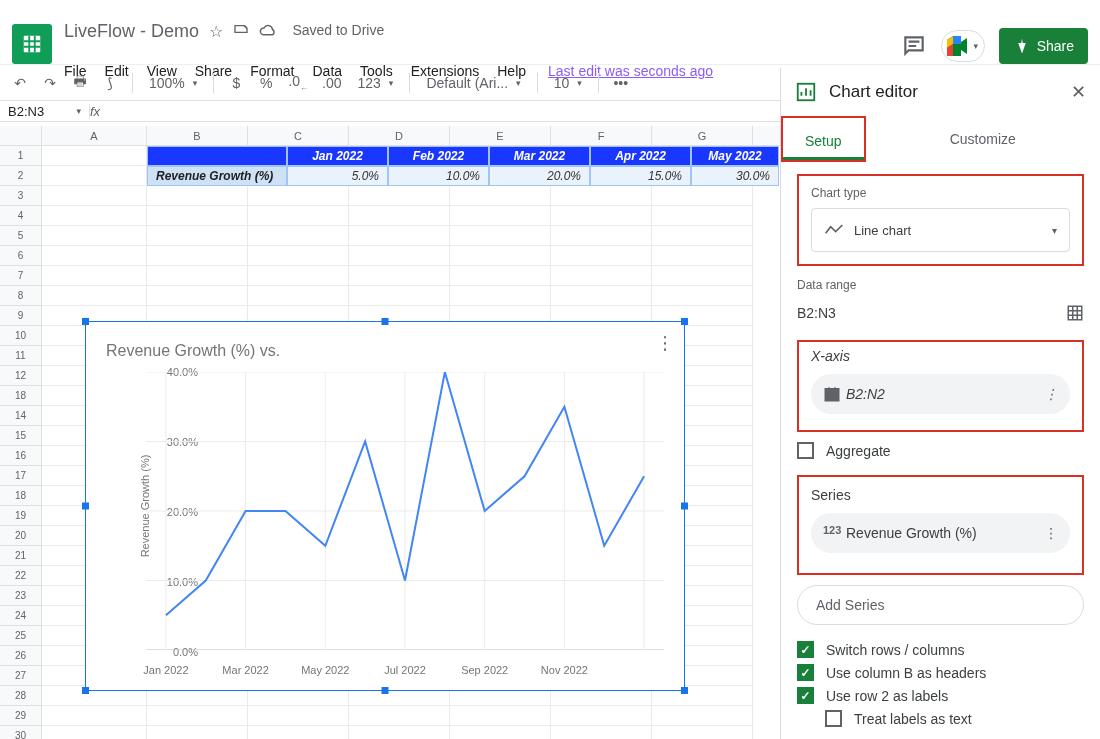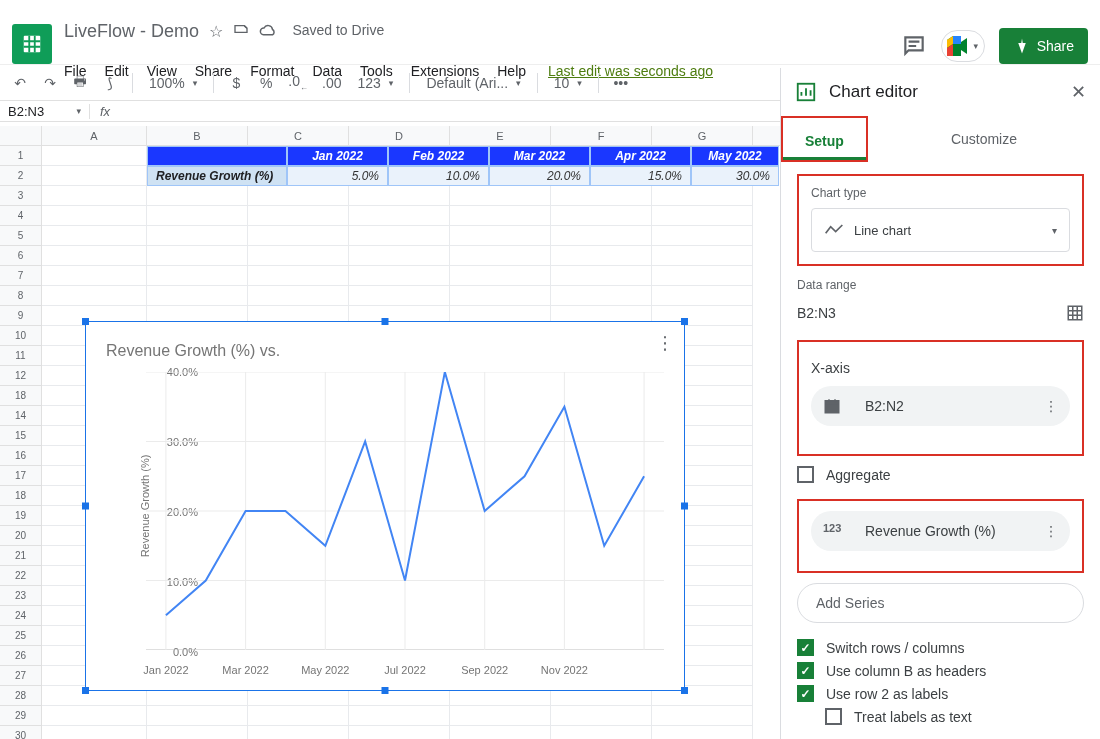--- a/index.html
+++ b/index.html
@@ -10,39 +10,39 @@
 .sheets-logo { width: 40px; height: 40px; background: #0f9d58; border-radius: 3px; display: flex; align-items: center; justify-content: center; margin-right: 12px; margin-top: 4px; }
 .sheets-logo svg { width: 22px; height: 22px; }
 .doc-area { flex: 1; }
 .doc-row1 { display: flex; align-items: center; height: 22px; }
 .doc-title { font-size: 18px; color: #5f6368; margin-right: 10px; }
 .title-icon { color: #5f6368; margin-right: 10px; font-size: 16px; }
 .saved { color: #5f6368; font-size: 14px; display: flex; align-items: flex-start; gap: 9px; }
 .saved svg { width: 18px; height: 18px; margin-right: 6px; }
 .menu-row { display: flex; align-items: center; height: 26px; margin-top: 16px; }
 .menu-row span { font-size: 14px; color: #202124; margin-right: 18px; cursor: pointer; }
-.menu-row .last-edit { text-decoration: underline; color: #4d7c0f; margin-left: 4px; }
+.menu-row .last-edit { text-decoration: underline; color: #8b5cf6; margin-left: 4px; }
 .right-actions { display: flex; align-items: center; gap: 14px; margin-top: 8px; }
 .comments-icon { width: 26px; height: 26px; color: #5f6368; }
 .meet-badge { width: 44px; height: 32px; border-radius: 16px; border: 1px solid #dadce0; display: flex; align-items: center; justify-content: center; }
 .share-btn { background: #188038; color: #fff; border: none; border-radius: 4px; height: 36px; padding: 0 14px; font-size: 14px; font-weight: 500; display: flex; align-items: center; gap: 6px; cursor: pointer; }
 .share-btn svg { width: 18px; height: 18px; }
 
 
 .toolbar { height: 36px; border-top: 1px solid #eee; display: flex; align-items: center; padding: 0 8px; gap: 6px; color: #5f6368; font-size: 14px; }
 .tb-btn { padding: 4px 4px; min-width: 24px; text-align: center; color: #5f6368; }
 .tb-sep { width: 1px; height: 20px; background: #dadce0; margin: 0 4px; }
 .tb-sel { padding: 2px 6px; display: flex; align-items: center; gap: 4px; }
 .tb-sel::after { content: "▾"; font-size: 9px; margin-left: 4px; color: #5f6368; }
 
 
 .namebar { height: 22px; border-top: 1px solid #e0e0e0; border-bottom: 1px solid #e0e0e0; display: flex; align-items: center; font-size: 13px; }
 .namebox { width: 90px; border-right: 1px solid #e0e0e0; padding: 0 8px; display: flex; justify-content: space-between; align-items: center; }
 .namebox::after { content: "▾"; font-size: 9px; color: #5f6368; }
-.fx-label { width: 30px; text-align: center; font-style: italic; color: #5f6368; }
+.fx-label { width: 30px; text-align: left; font-style: italic; color: #5f6368; }
 .fx-input { flex: 1; }
 
 
 .sheet-wrap { position: absolute; left: 0; top: 126px; width: 780px; bottom: 0; overflow: hidden; }
 .col-headers { display: flex; height: 20px; background: #f8f9fa; border-bottom: 1px solid #e0e0e0; position: relative; }
 .corner { width: 42px; border-right: 1px solid #e0e0e0; background: #f8f9fa; }
 .col-h { width: 101px; border-right: 1px solid #e0e0e0; text-align: center; font-size: 11px; color: #5f6368; line-height: 20px; }
 .col-h.first { width: 105px; }
 .rows { position: relative; }
 .row { display: flex; height: 20px; }
@@ -83,31 +83,31 @@
 .data-line { stroke: #4285f4; stroke-width: 2; fill: none; }
 
 
 .panel { position: absolute; right: 0; top: 68px; width: 320px; bottom: 0; background: #fff; border-left: 1px solid #dadce0; overflow-y: auto; }
 .panel-hdr { height: 48px; display: flex; align-items: center; padding: 0 14px; }
 .panel-hdr svg { width: 22px; height: 22px; margin-right: 12px; color: #188038; }
 .panel-hdr-title { flex: 1; font-size: 17px; color: #202124; }
 .panel-close { font-size: 18px; color: #5f6368; cursor: pointer; }
 .tabs { height: 46px; display: flex; }
 .tab { flex: 1; text-align: center; line-height: 46px; font-size: 14px; color: #5f6368; cursor: pointer; }
-.tab.active { color: #188038; font-weight: 700; border-bottom: 3px solid #188038; }
+.tab.active { color: #188038; font-weight: 400; border-bottom: 3px solid #188038; }
 .panel-body { padding: 12px 16px; font-size: 13px; color: #3c4043; }
 .sect-label { font-size: 12px; color: #5f6368; margin-bottom: 8px; }
 .chart-type-sel { height: 44px; border: 1px solid #dadce0; border-radius: 4px; display: flex; align-items: center; padding: 0 12px; gap: 10px; position: relative; }
 .chart-type-sel::after { content: "▾"; position: absolute; right: 12px; font-size: 10px; color: #5f6368; }
 .mini-line { width: 20px; height: 14px; }
 .range-row { display: flex; justify-content: space-between; align-items: center; margin-bottom: 18px; font-size: 14px; }
 .dr-title { font-size: 12px; color: #5f6368; margin-bottom: 12px; }
 .grid-icn { width: 18px; height: 18px; }
 .sect-title { font-size: 14px; color: #3c4043; margin-bottom: 10px; }
-.chip { height: 40px; background: #f1f3f4; border-radius: 20px; display: flex; align-items: center; padding: 0 12px; gap: 24px; position: relative; margin-bottom: 10px; font-size: 14px; }
+.chip { height: 40px; background: #f1f3f4; border-radius: 20px; display: flex; align-items: center; padding: 0 12px; gap: 5px; position: relative; margin-bottom: 10px; font-size: 14px; }
 .chip .more { position: absolute; right: 12px; color: #5f6368; }
 .chip svg, .chip .ic { width: 18px; height: 18px; color: #5f6368; fill: #5f6368; }
 .cb-row { display: flex; align-items: center; gap: 12px; margin-bottom: 6px; font-size: 14px; }
 .cb { width: 17px; height: 17px; border: 2px solid #5f6368; display: inline-flex; align-items: center; justify-content: center; }
 .cb.checked { background: #188038; border-color: #188038; color: #fff; }
 .cb.checked::after { content: "✓"; font-size: 12px; font-weight: bold; }
 .add-series { height: 40px; border: 1px solid #dadce0; border-radius: 20px; display: flex; align-items: center; padding: 0 18px; color: #5f6368; font-size: 14px; margin-bottom: 16px; }
 .indent { margin-left: 28px; }
 
 
@@ -616,38 +616,39 @@
       <div class="dr-title">Data range</div>
       <div class="range-row">
         <span style="font-size:14px">B2:N3</span>
         <svg class="grid-icn" viewBox="0 0 24 24" fill="none" stroke="#5f6368" stroke-width="2">
             <rect x="3" y="3" width="18" height="18"></rect>
             <path d="M3 9h18M3 15h18M9 3v18M15 3v18"></path>
           </svg>
       </div>
     </div>
 
-    <div class="hl-wrap" style="padding:18px 12px;">
+    <div class="hl-wrap" style="padding:6px 12px;font-style:italic;">
       <div class="sect-title">X-axis</div>
       <div class="chip">
         <svg class="ic" viewBox="0 0 24 24" fill="none" stroke="#5f6368" stroke-width="2">
             <rect x="3" y="5" width="18" height="16"></rect>
             <path d="M3 9h18M8 3v4M16 3v4"></path>
           </svg>
         <span>B2:N2</span>
         <span class="more">⋮</span>
       </div>
     </div>
 
     <div class="cb-row" style="margin:6px 0 16px 0">
       <span class="cb"></span>
       <span>Aggregate</span>
     </div>
 
     <div class="hl-wrap" style="padding:10px 12px;">
+      <div class="sect-title">Series</div>
       <div class="chip">
         <span class="ic" style="font-size:11px;font-weight:bold;color:#5f6368">123</span>
         <span>Revenue Growth (%)</span>
         <span class="more">⋮</span>
       </div>
     </div>
 
     <div class="add-series">
       <span>Add Series</span>
     </div>

